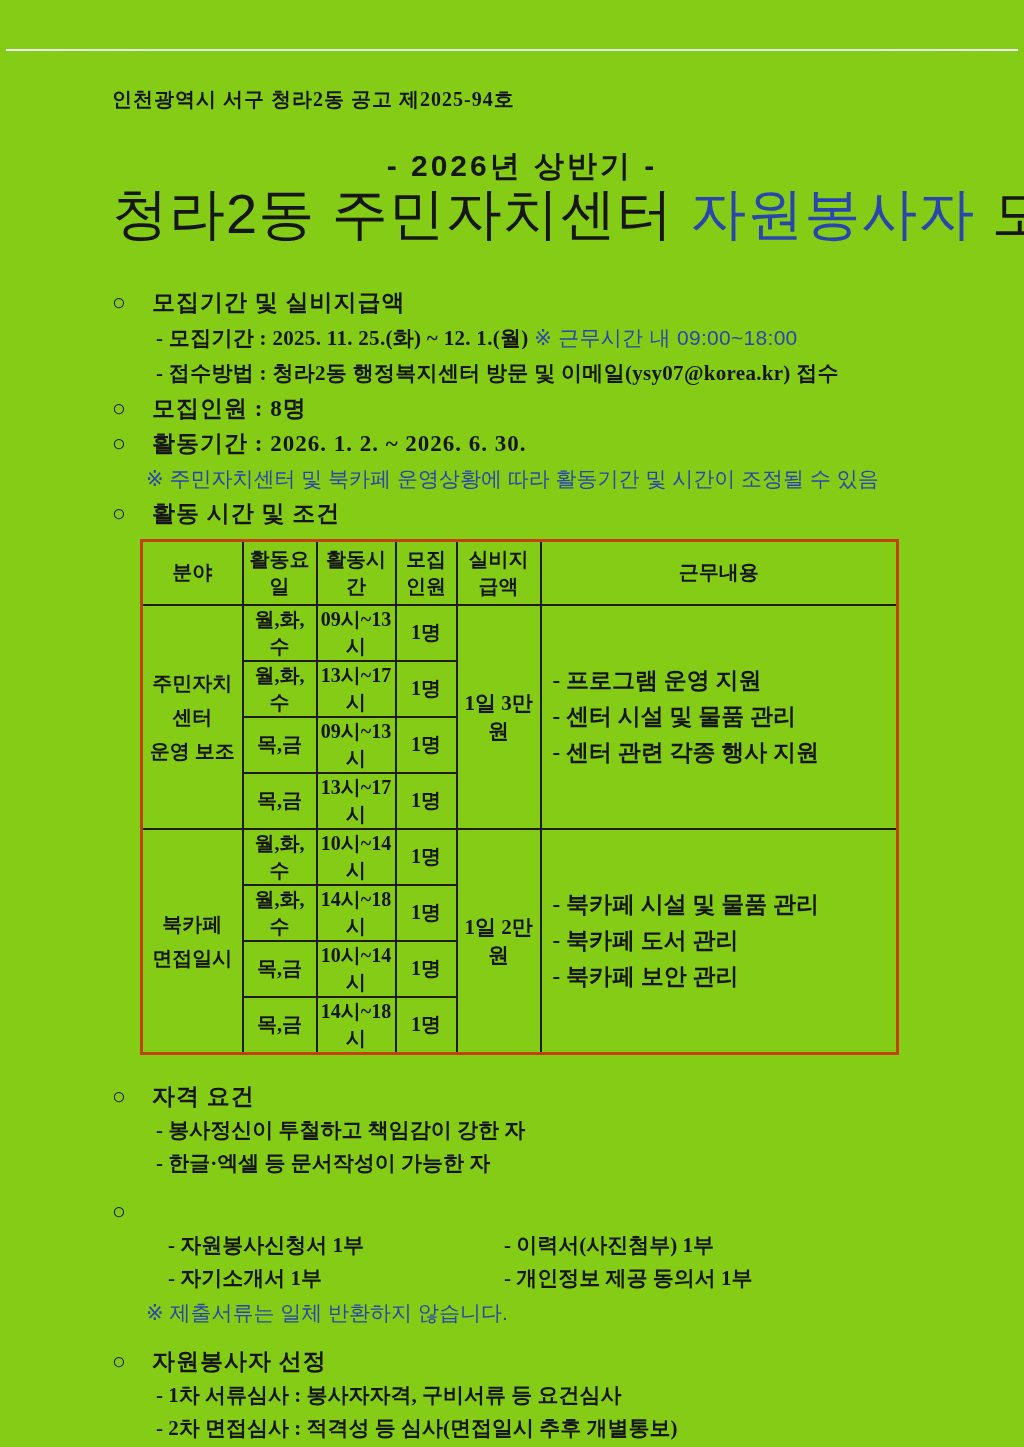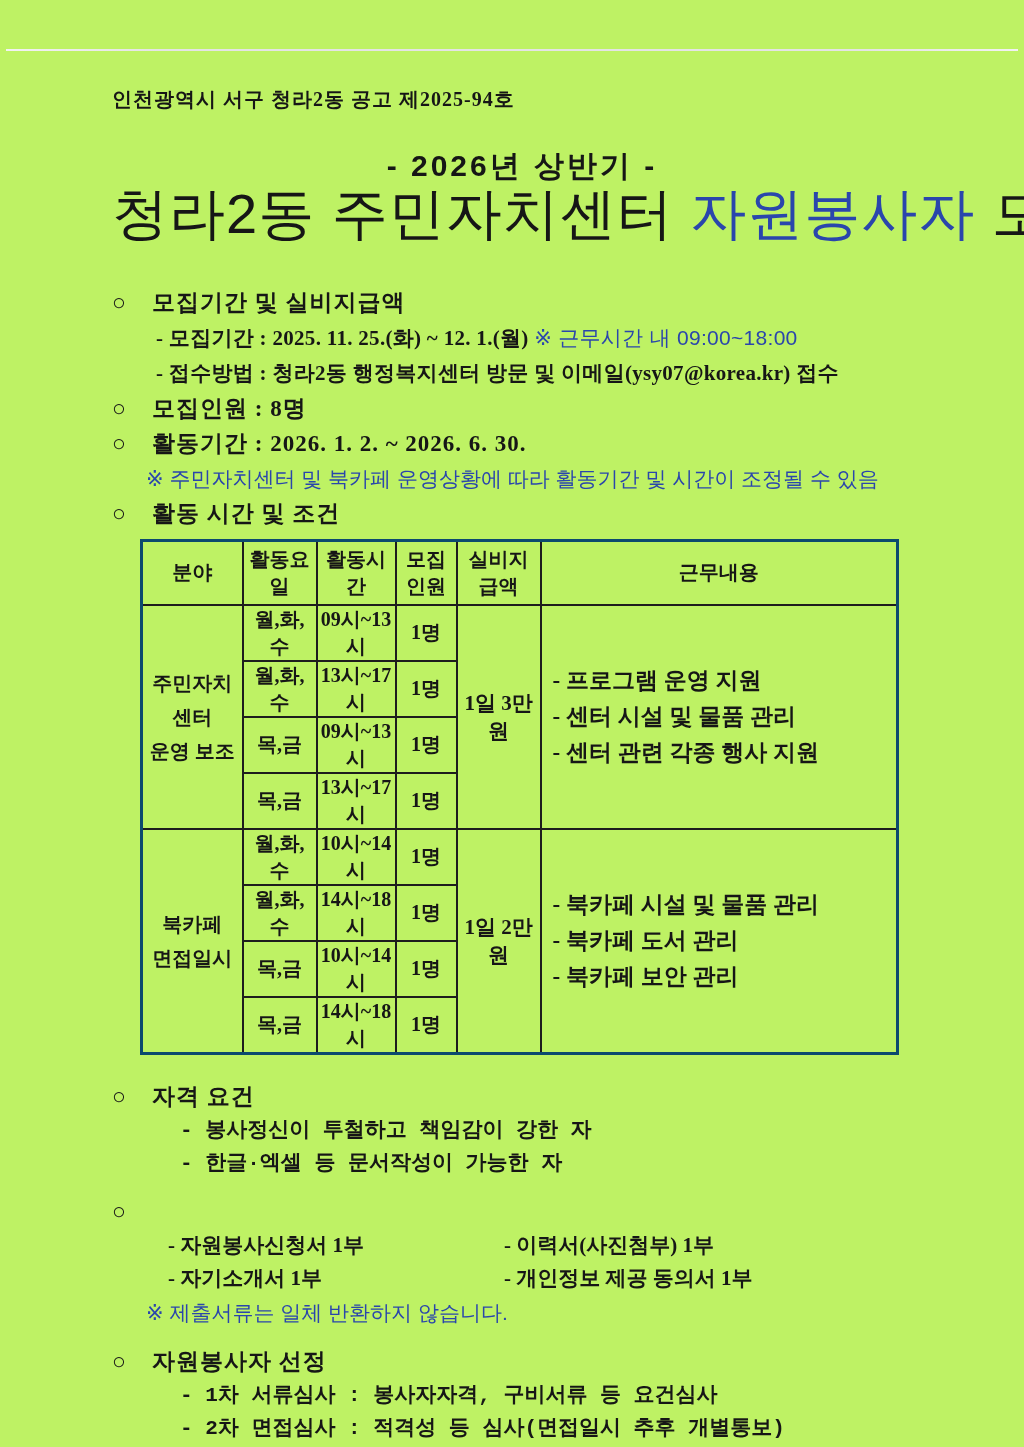--- a/index.html
+++ b/index.html
@@ -1,20 +1,20 @@
 <!DOCTYPE html>
 <html><head>
 <meta charset="utf-8">
 <style>
   * { margin:0; padding:0; box-sizing:border-box; }
   html, body { background:#ffffff; }
   .page {
     position:relative;
     width:1024px; height:1447px;
-    background:#bef264;
+    background:#84cc16;
     font-family:"Liberation Serif","DejaVu Serif",serif;
     color:#161616;
     overflow:hidden;
   }
   .scanline {
     position:absolute; top:49px; left:6px; width:1012px; height:2px;
     background:linear-gradient(to right,#f2f2f2,#e4e4e4 15%,#e4e4e4 85%,#f2f2f2);
   }
   .content { position:absolute; left:112px; top:86px; width:820px; z-index:2; }
 
@@ -31,32 +31,32 @@
   .h-line { display:flex; font-size:23px; font-weight:700; line-height:35px; letter-spacing:1px; }
   .bullet { width:40px; flex:0 0 40px; font-weight:400; }
   .sub { font-size:21px; font-weight:600; line-height:35px; margin-left:44px; letter-spacing:0.3px; }
   .note {
     font-family:"Liberation Sans","DejaVu Sans",sans-serif;
     color:#2a46ac; font-weight:400; font-size:21px; line-height:35px; margin-left:34px;
   }
   .sec1 { margin-top:46px; }
 
   .tbl-wrap { margin:8px 0 0 28px; }
-  table { border-collapse:collapse; width:756px; table-layout:fixed; border:3px solid #0c4a6e; }
+  table { border-collapse:collapse; width:756px; table-layout:fixed; border:3px solid #c2410c; }
   th, td { border:2px solid #1d1d1d; text-align:center; font-weight:600; padding:0 3px; }
   thead th { height:64px; font-size:20px; font-weight:600; }
   tbody td { height:35px; font-size:20px; }
   .pre { white-space:pre-line; }
   .cat-cell { font-size:20px; line-height:34px; }
   .pay-cell { font-size:21px; }
   .duties-cell { text-align:left; padding-left:11px; font-size:23px; line-height:36px; }
   .duty-line { white-space:nowrap; }
 
   .sec-qual { margin-top:24px; }
-  .sub-sm { font-size:21px; font-weight:600; line-height:33px; margin-left:68px;font-family:Liberation Mono, monospace; }
+  .sub-sm { font-size:21px; font-weight:600; line-height:33px; margin-left:44px; }
   .sec-docs { margin-top:14px; }
   .doc-row { display:flex; margin-left:56px; }
   .doc-left { width:336px; }
   .doc-item { font-size:21px; font-weight:600; line-height:33px; }
   .sec-sel { margin-top:14px; }
 </style>
 </head>
 <body>
 
 <div class="page">

